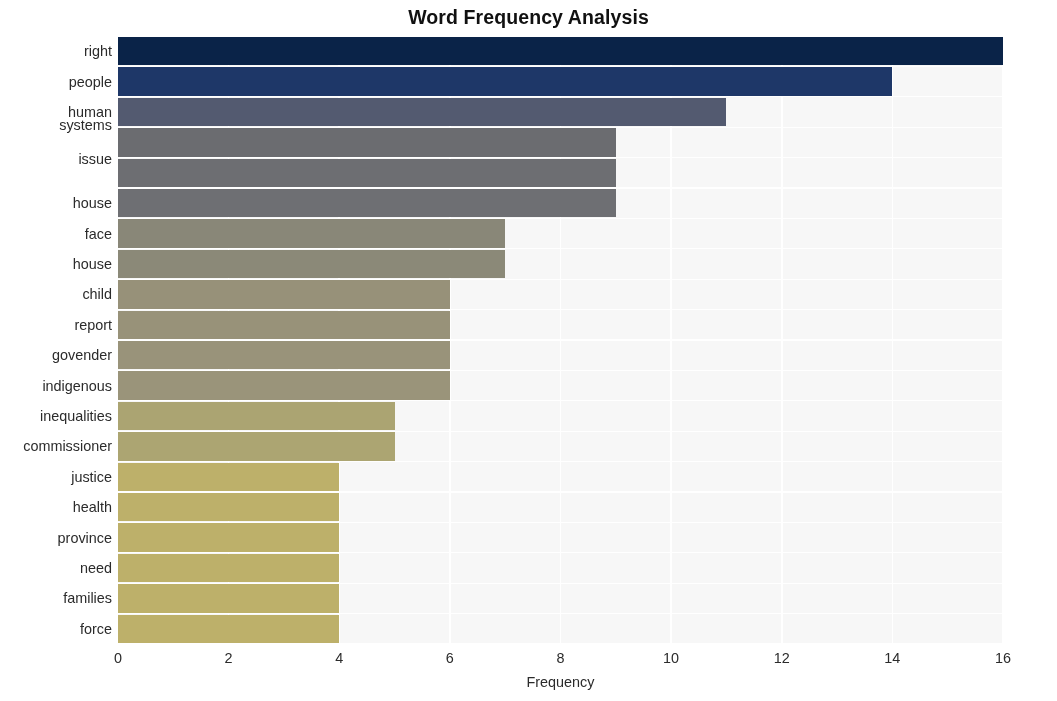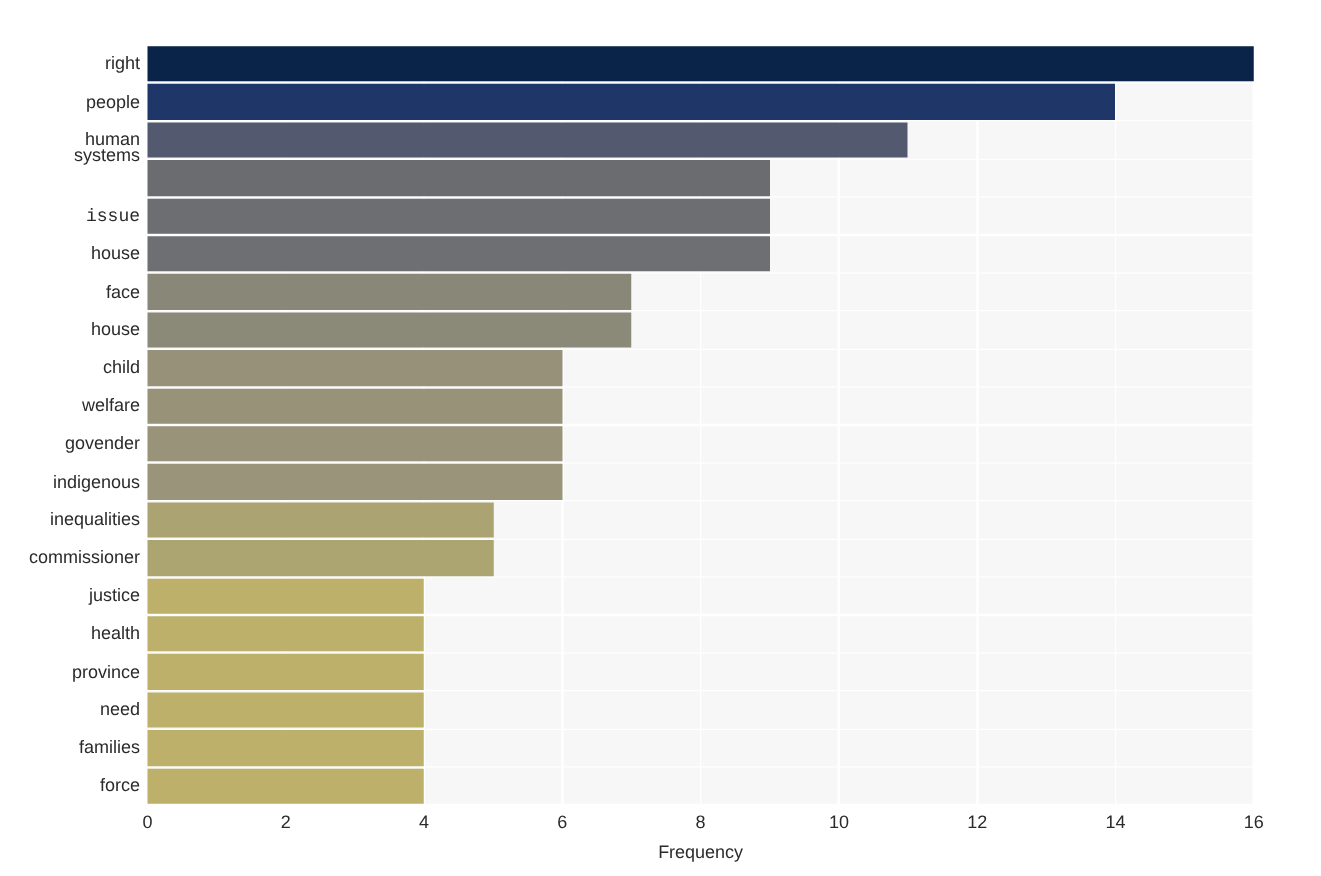--- a/index.html
+++ b/index.html
@@ -103,20 +103,21 @@
     text-align: center;
     font-size: 14.4px;
     color: #2b2b2b;
   }
 </style>
 </head>
 <body>
 
 <div id="figure">
 
+  <div id="chart-title">Word Frequency Analysis</div>
 
   <div id="plot-area">
     <div id="grid-vertical">
         <div class="vgrid" style="left: 109.825px;"></div>
         <div class="vgrid" style="left: 220.45px;"></div>
         <div class="vgrid" style="left: 331.075px;"></div>
         <div class="vgrid" style="left: 441.7px;"></div>
         <div class="vgrid" style="left: 552.325px;"></div>
         <div class="vgrid" style="left: 662.95px;"></div>
         <div class="vgrid" style="left: 773.575px;"></div>
@@ -207,26 +208,26 @@
           <div class="bar" style="background: rgb(189, 176, 106);"></div>
         </div>
       </div>
   </div>
 
   <div id="y-axis-labels">
       <div class="ylab" style="top: 8.2px;">right</div>
       <div class="ylab" style="top: 38.6px;">people</div>
       <div class="ylab" style="top: 69px;">human</div>
       <div class="ylab" style="top: 82px;">systems</div>
-      <div class="ylab" style="top: 131px; font-family: Liberation Mono, monospace;">issue</div>
+      <div class="ylab" style="top: 116px;">issue</div>
       <div class="ylab" style="top: 160.2px;">house</div>
       <div class="ylab" style="top: 190.6px;">face</div>
       <div class="ylab" style="top: 221px;">house</div>
       <div class="ylab" style="top: 251.4px;">child</div>
-      <div class="ylab" style="top: 281.8px;">welfare</div>
+      <div class="ylab" style="top: 281.8px;">report</div>
       <div class="ylab" style="top: 312.2px;">govender</div>
       <div class="ylab" style="top: 342.6px;">indigenous</div>
       <div class="ylab" style="top: 373px; text-align: right;">inequalities</div>
       <div class="ylab" style="top: 403.4px;">commissioner</div>
       <div class="ylab" style="top: 433.8px;">justice</div>
       <div class="ylab" style="top: 464.2px;">health</div>
       <div class="ylab" style="top: 494.6px;">province</div>
       <div class="ylab" style="top: 525px;">need</div>
       <div class="ylab" style="top: 555.4px;">families</div>
       <div class="ylab" style="top: 585.8px;">force</div>

